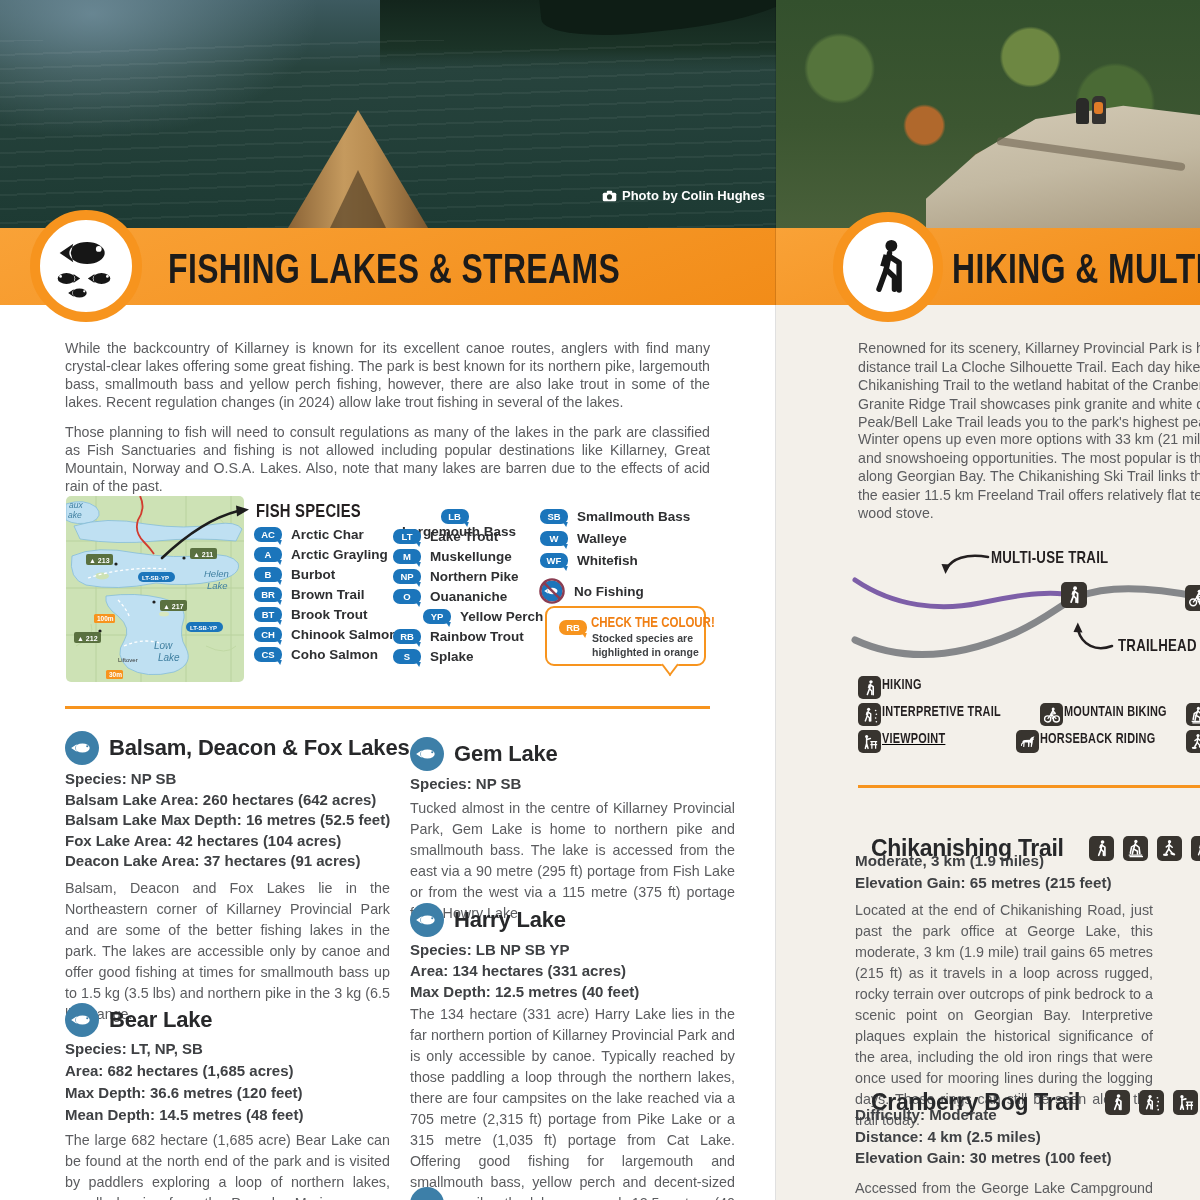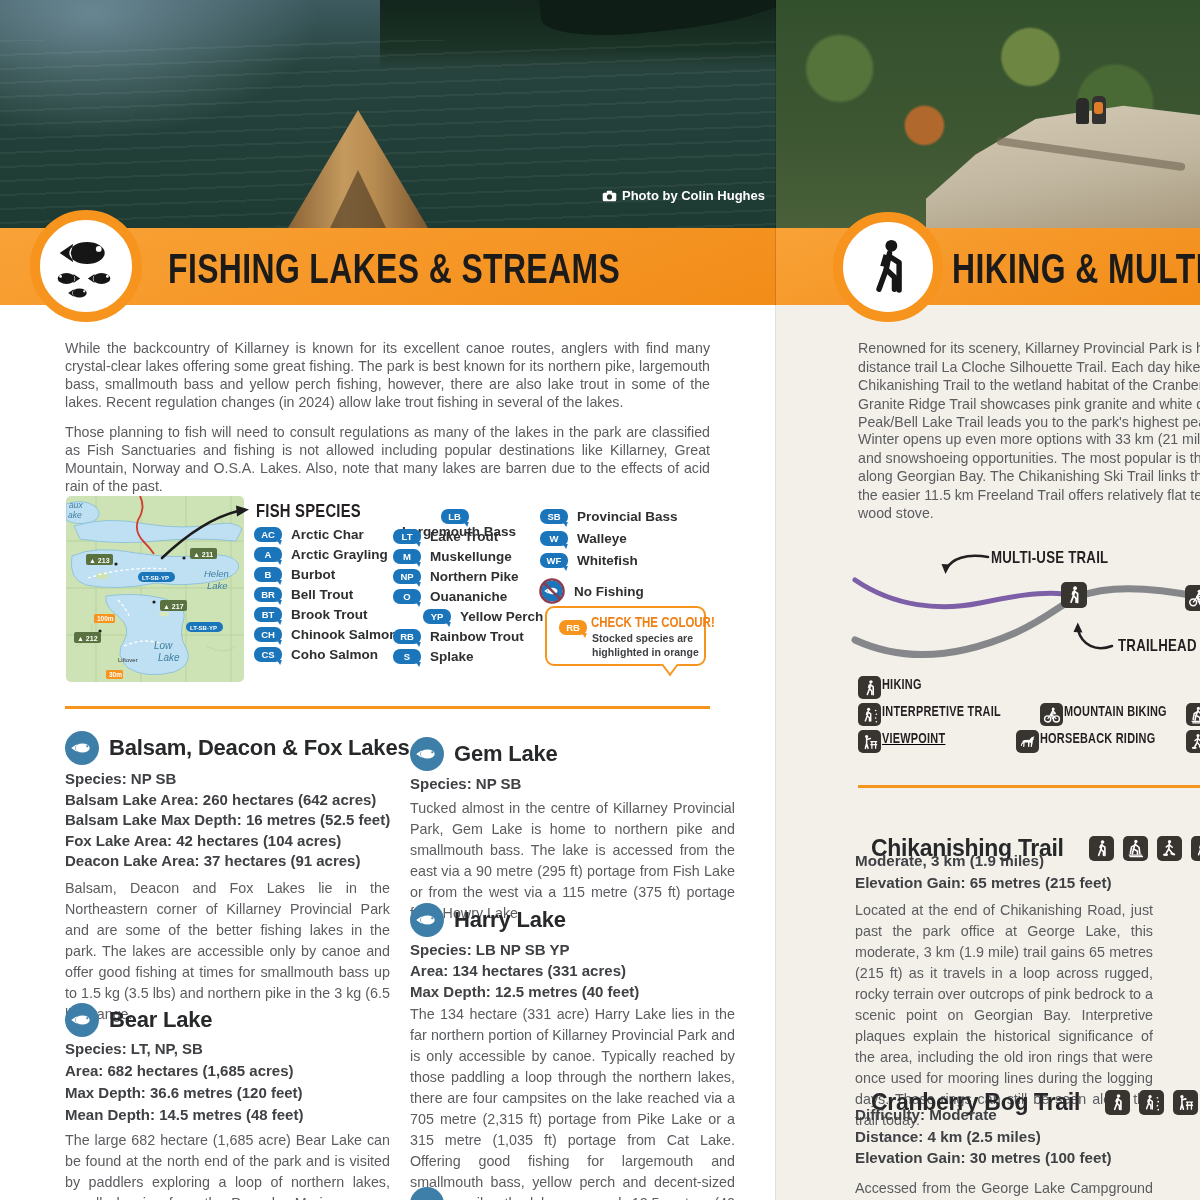--- a/index.html
+++ b/index.html
@@ -275,21 +275,21 @@
   <div class="abs sp-row" style="left:254px;top:547px;">
       <span class="sp-badge">A</span>
       <span class="sp-name">Arctic Grayling</span>
     </div>
   <div class="abs sp-row" style="left:254px;top:567px;">
       <span class="sp-badge">B</span>
       <span class="sp-name">Burbot</span>
     </div>
   <div class="abs sp-row" style="left:254px;top:587px;">
       <span class="sp-badge">BR</span>
-      <span class="sp-name">Bell Trout</span>
+      <span class="sp-name">Brown Trail</span>
     </div>
   <div class="abs sp-row" style="left:254px;top:607px;">
       <span class="sp-badge">BT</span>
       <span class="sp-name">Brook Trout</span>
     </div>
   <div class="abs sp-row" style="left:254px;top:627px;">
       <span class="sp-badge">CH</span>
       <span class="sp-name">Chinook Salmon</span>
     </div>
   <div class="abs sp-row" style="left:254px;top:647px;">
@@ -325,21 +325,21 @@
       <span class="sp-badge">RB</span>
       <span class="sp-name">Rainbow Trout</span>
     </div>
   <div class="abs sp-row" style="left:393px;top:649px;">
       <span class="sp-badge">S</span>
       <span class="sp-name">Splake</span>
     </div>
 
   <div class="abs sp-row" style="left:540px;top:509px;">
       <span class="sp-badge">SB</span>
-      <span class="sp-name">Provincial Bass</span>
+      <span class="sp-name">Smallmouth Bass</span>
     </div>
   <div class="abs sp-row" style="left:540px;top:531px;">
       <span class="sp-badge">W</span>
       <span class="sp-name">Walleye</span>
     </div>
   <div class="abs sp-row" style="left:540px;top:553px;">
       <span class="sp-badge">WF</span>
       <span class="sp-name">Whitefish</span>
     </div>
 

